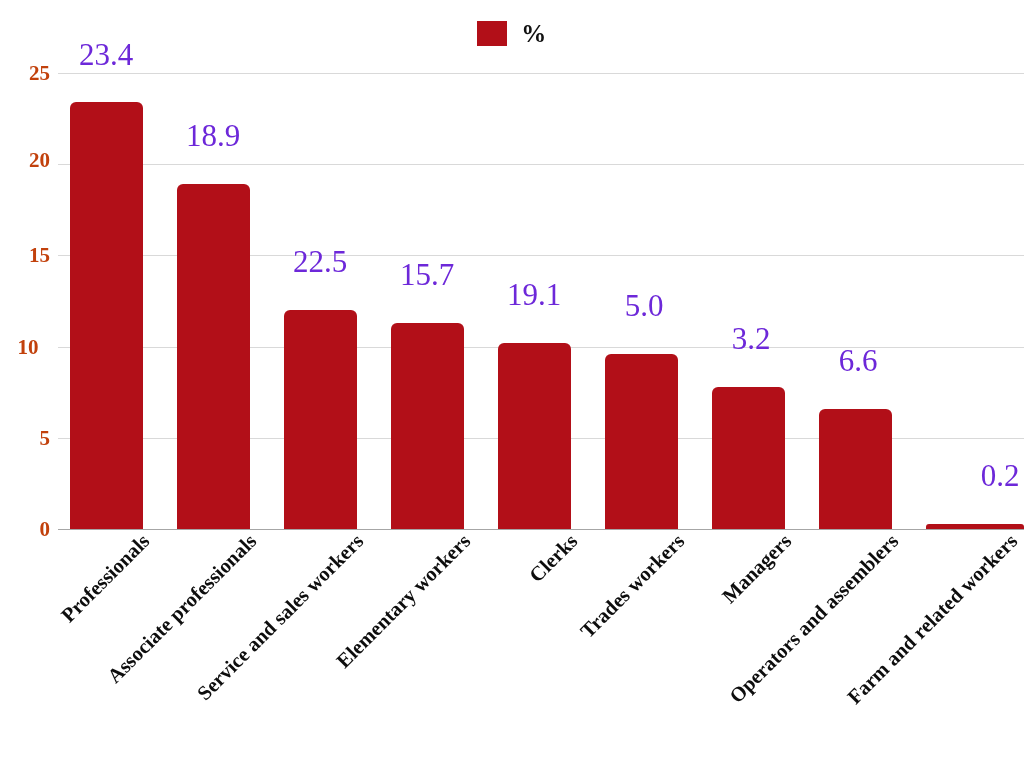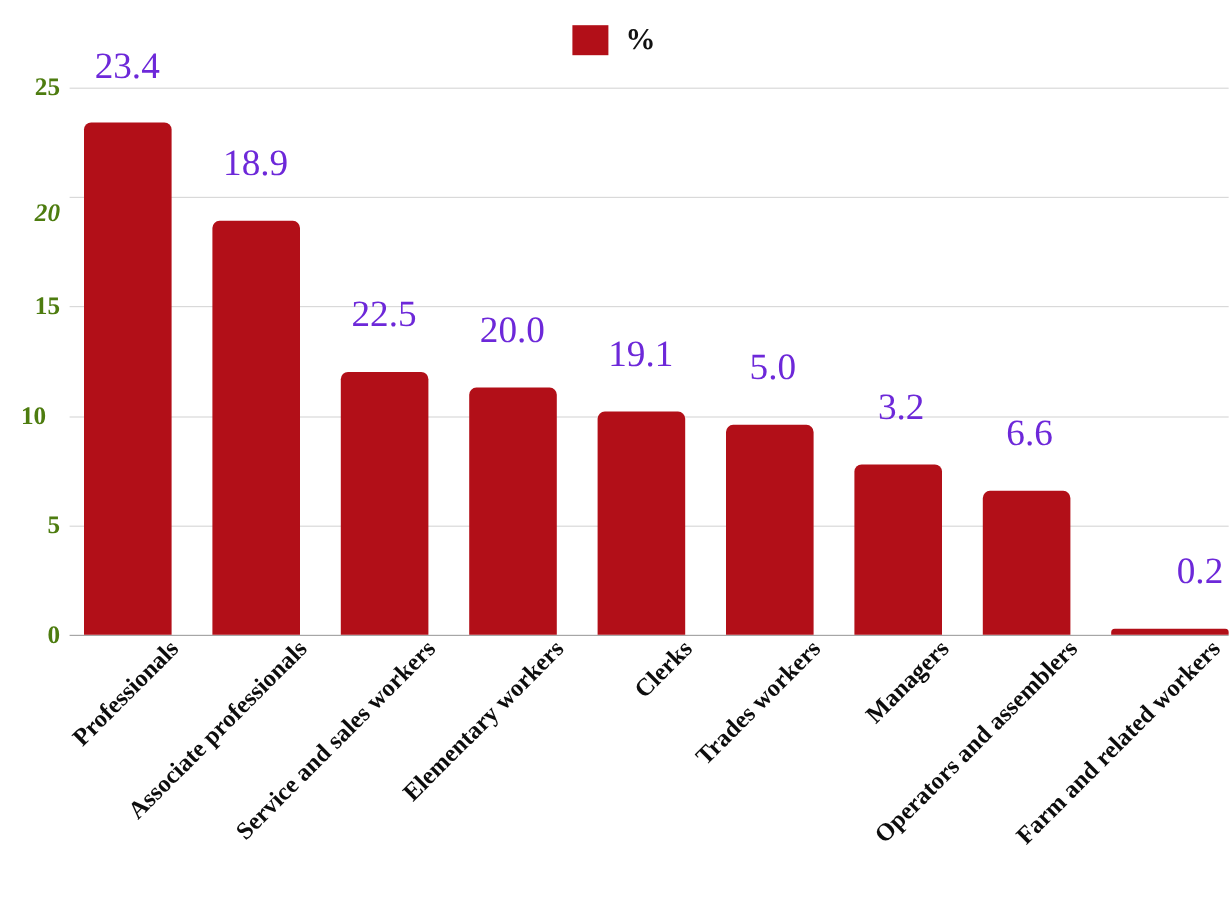--- a/index.html
+++ b/index.html
@@ -73,21 +73,21 @@
   }
 
   
   .ytick {
     position: absolute;
     right: 0;
     width: 44px;
     text-align: right;
     font-size: 21px;
     font-weight: bold;
-    color: #4d7c0f;
+    color: #c2410c;
     line-height: 1;
     transform: translateY(-50%);
   }
   .yaxis {
     position: absolute;
     left: 0;
     top: 73px;
     width: 50px;
     height: 456px;
   }
@@ -146,21 +146,21 @@
 
   <div class="legend">
     <div class="legend-item">
       <span class="legend-swatch"></span>
       <span class="legend-label">%</span>
     </div>
   </div>
 
   <div class="yaxis">
     <div class="ytick" style="top:0px;">25</div>
-    <div class="ytick" style="top:105px;font-style:italic;">20</div>
+    <div class="ytick" style="top:87px;">20</div>
     <div class="ytick" style="top:182.4px;">15</div>
     <div class="ytick" style="top:273.6px;text-align:center;">10</div>
     <div class="ytick" style="top:364.8px;">5</div>
     <div class="ytick" style="top:456px;">0</div>
   </div>
 
   <div class="plot">
     <div class="gridline" style="top:0px;"></div>
     <div class="gridline" style="top:91px;"></div>
     <div class="gridline" style="top:182px;"></div>
@@ -174,21 +174,21 @@
     <div class="bar" style="left:333px; width:73px; height:206.1px;"></div>
     <div class="bar" style="left:440px; width:73px; height:186.0px;"></div>
     <div class="bar" style="left:547px; width:73px; height:175.1px;"></div>
     <div class="bar" style="left:654px; width:73px; height:142.3px;"></div>
     <div class="bar" style="left:761px; width:73px; height:120.4px;"></div>
     <div class="bar tiny" style="left:868px; width:98px; height:5px;"></div>
 
     <div class="datalabel" style="left:6px;   top:-34px;  width:84px;">23.4</div>
     <div class="datalabel" style="left:113px; top:47px;   width:84px;">18.9</div>
     <div class="datalabel" style="left:220px; top:173px;  width:84px;">22.5</div>
-    <div class="datalabel" style="left:327px; top:186px;  width:84px;">20.0</div>
+    <div class="datalabel" style="left:327px; top:186px;  width:84px;">15.7</div>
     <div class="datalabel" style="left:434px; top:206px;  width:84px;">19.1</div>
     <div class="datalabel" style="left:544px; top:217px;  width:84px;">5.0</div>
     <div class="datalabel" style="left:651px; top:250px;  width:84px;">3.2</div>
     <div class="datalabel" style="left:758px; top:272px;  width:84px;">6.6</div>
     <div class="datalabel" style="left:900px; top:387px;  width:84px;">0.2</div>
   </div>
 
   <div class="xlabels">
     <div class="xlabel" style="left:0px;   width:140px;">
       <span class="xlabel-inner">Professionals</span>

